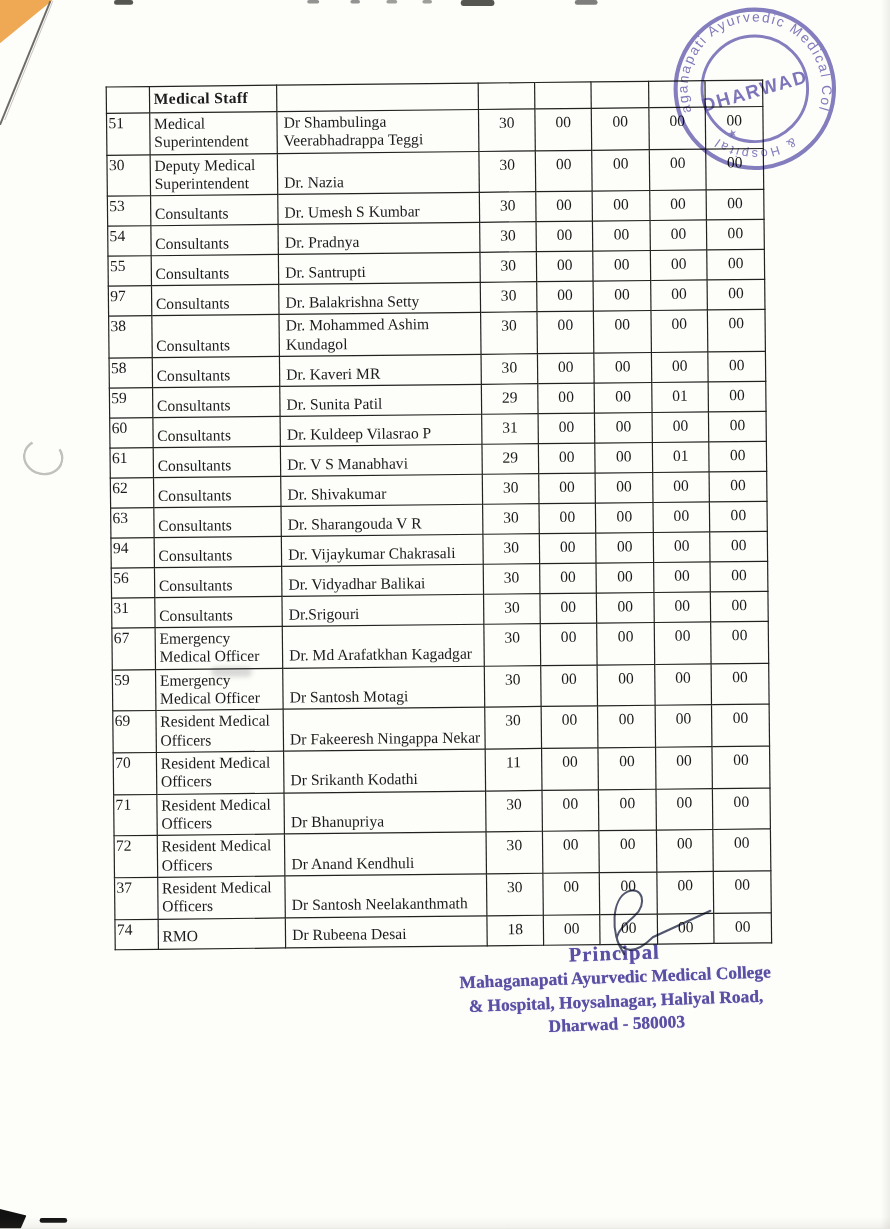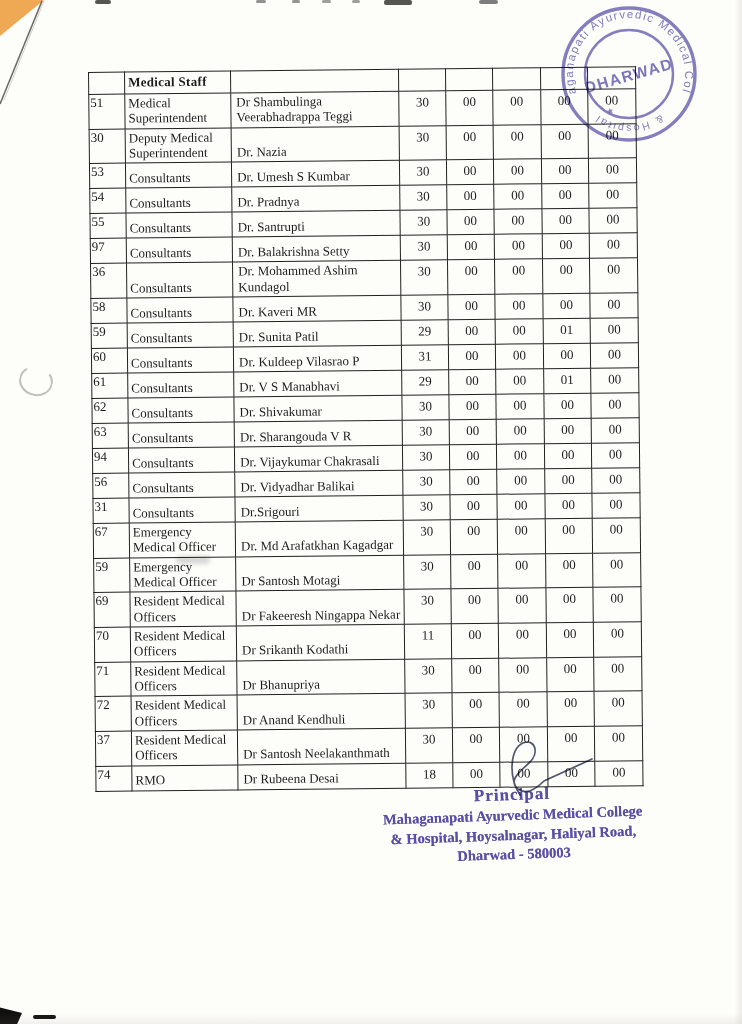--- a/index.html
+++ b/index.html
@@ -175,21 +175,21 @@
       <td class="c-role">Consultants</td>
       <td class="c-name">Dr. Balakrishna Setty</td>
       <td class="c-v">30</td>
       <td class="c-v">00</td>
       <td class="c-v">00</td>
       <td class="c-v">00</td>
       <td class="c-v">00</td>
     </tr>
 
     <tr>
-      <td class="c-no">36</td>
+      <td class="c-no">38</td>
       <td class="c-role">Consultants</td>
       <td class="c-name">Dr. Mohammed Ashim Kundagol</td>
       <td class="c-v">30</td>
       <td class="c-v">00</td>
       <td class="c-v">00</td>
       <td class="c-v">00</td>
       <td class="c-v">00</td>
     </tr>
 
     <tr>

